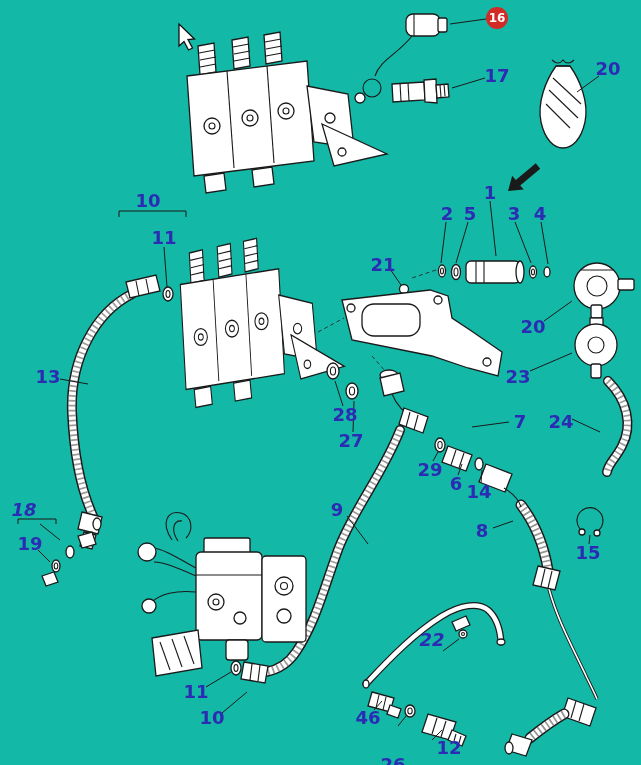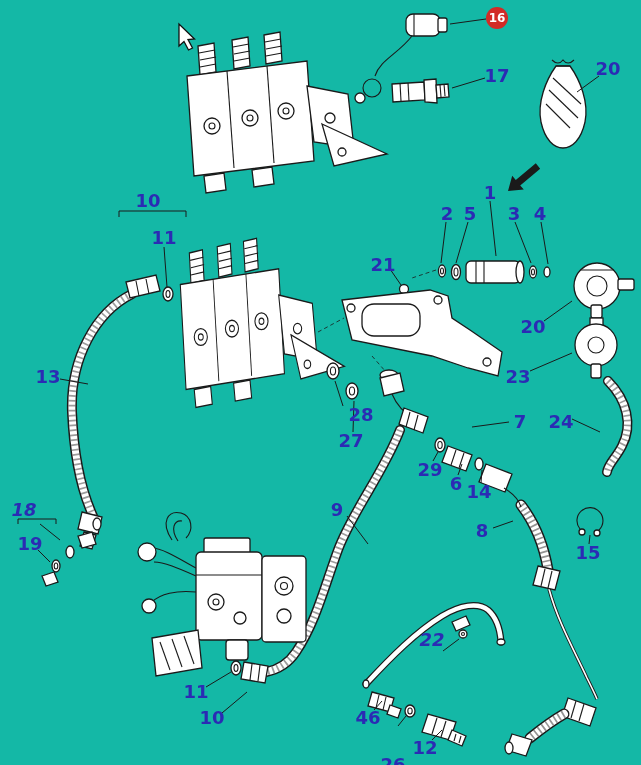--- a/index.html
+++ b/index.html
@@ -383,32 +383,32 @@
       <div class="callout" style="left: 164px; top: 238px;">11</div>
       <div class="callout" style="left: 490px; top: 193px;">1</div>
       <div class="callout" style="left: 447px; top: 214px;">2</div>
       <div class="callout" style="left: 470px; top: 214px;">5</div>
       <div class="callout" style="left: 514px; top: 214px;">3</div>
       <div class="callout" style="left: 540px; top: 214px;">4</div>
       <div class="callout" style="left: 383px; top: 265px;">21</div>
       <div class="callout" style="left: 533px; top: 327px;">20</div>
       <div class="callout" style="left: 518px; top: 377px;">23</div>
       <div class="callout" style="left: 48px; top: 377px;">13</div>
-      <div class="callout" style="left: 345px; top: 415px; margin-left: 16px;">28</div>
+      <div class="callout" style="left: 345px; top: 415px;">28</div>
       <div class="callout" style="left: 351px; top: 441px;">27</div>
       <div class="callout" style="left: 520px; top: 422px;">7</div>
       <div class="callout" style="left: 561px; top: 422px; text-align: right;">24</div>
       <div class="callout" style="left: 430px; top: 470px;">29</div>
       <div class="callout" style="left: 456px; top: 484px;">6</div>
       <div class="callout" style="left: 479px; top: 492px;">14</div>
       <div class="callout" style="left: 24px; top: 510px; font-style: italic;">18</div>
       <div class="callout" style="left: 30px; top: 544px;">19</div>
       <div class="callout" style="left: 337px; top: 510px;">9</div>
       <div class="callout" style="left: 482px; top: 531px;">8</div>
       <div class="callout" style="left: 588px; top: 553px;">15</div>
       <div class="callout" style="left: 432px; top: 640px; font-style: italic;">22</div>
       <div class="callout" style="left: 196px; top: 692px;">11</div>
       <div class="callout" style="left: 212px; top: 718px;">10</div>
       <div class="callout" style="left: 368px; top: 718px;">46</div>
       <div class="callout" style="left: 393px; top: 734px; margin-top: 31px;">26</div>
-      <div class="callout" style="left: 425px; top: 748px;">12</div>
+      <div class="callout" style="left: 449px; top: 748px;">12</div>
     </div>
 </div>
 
 </body></html>

